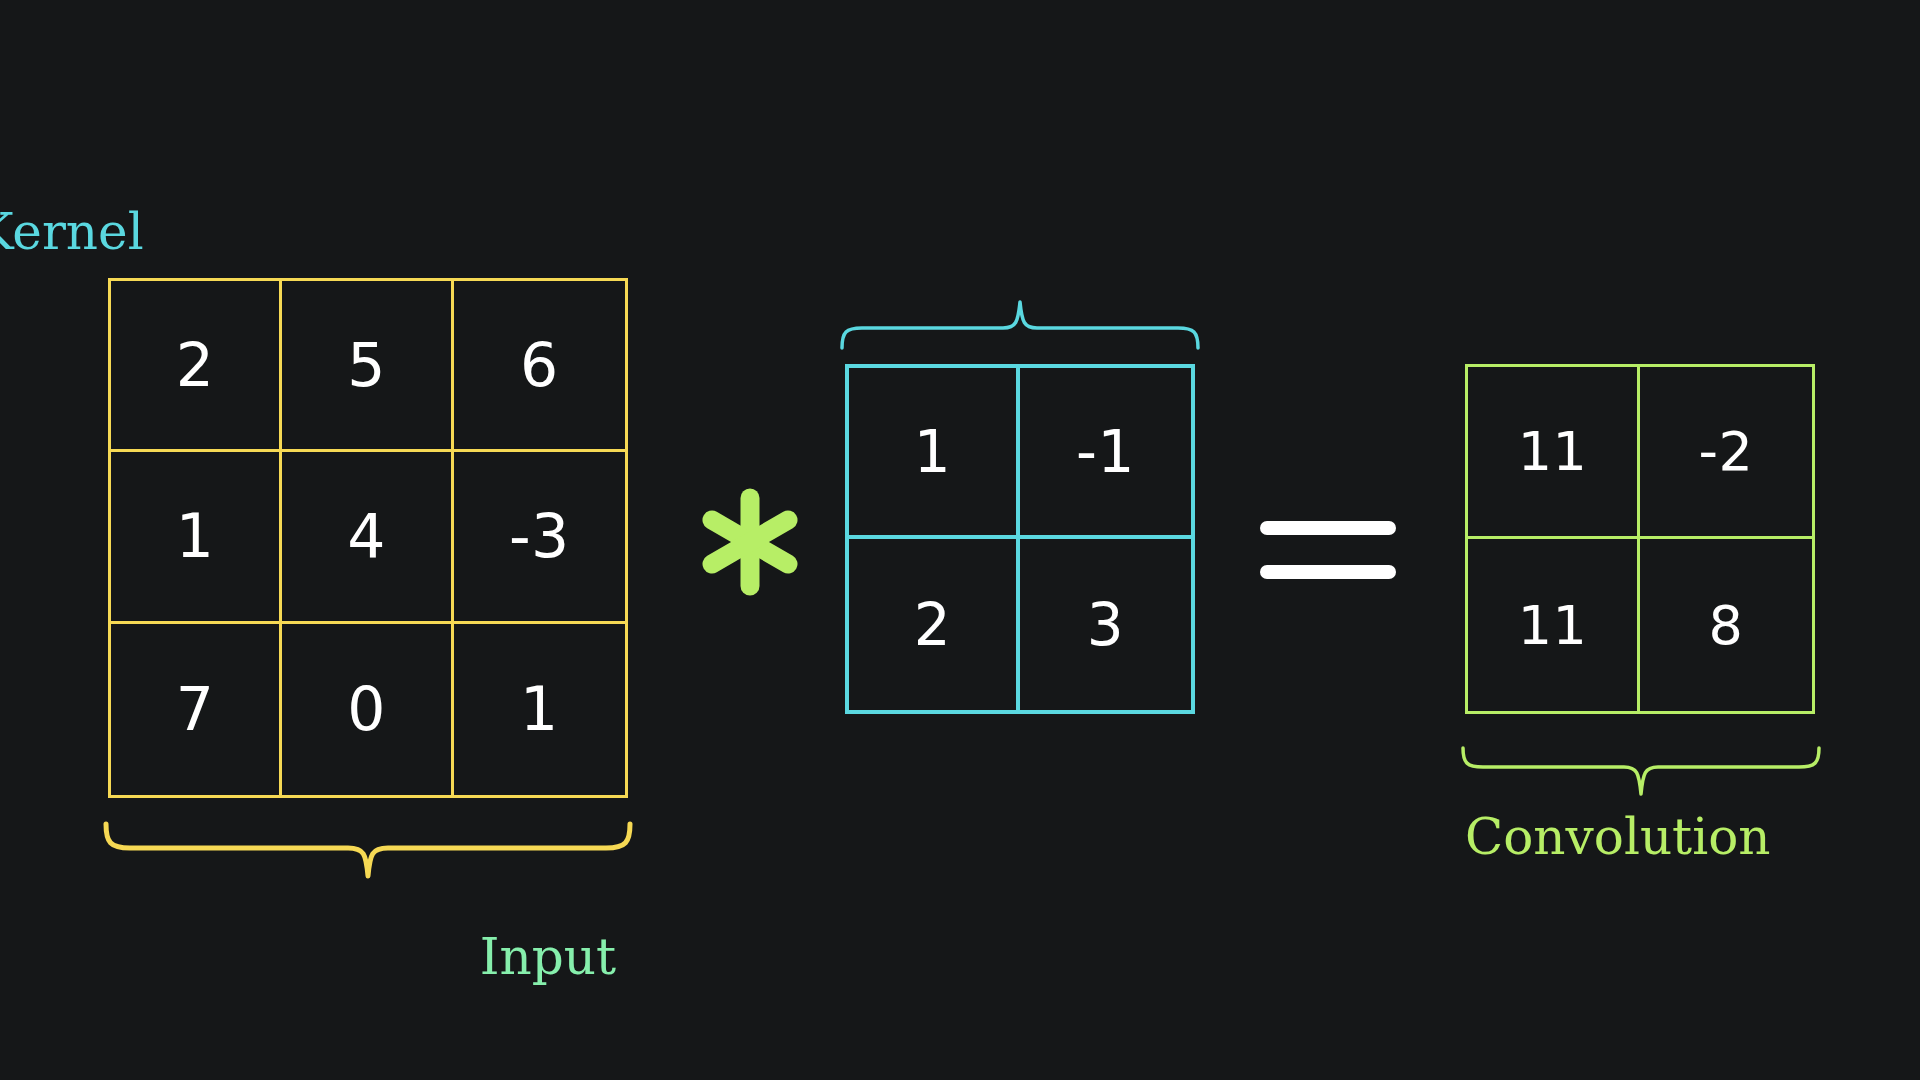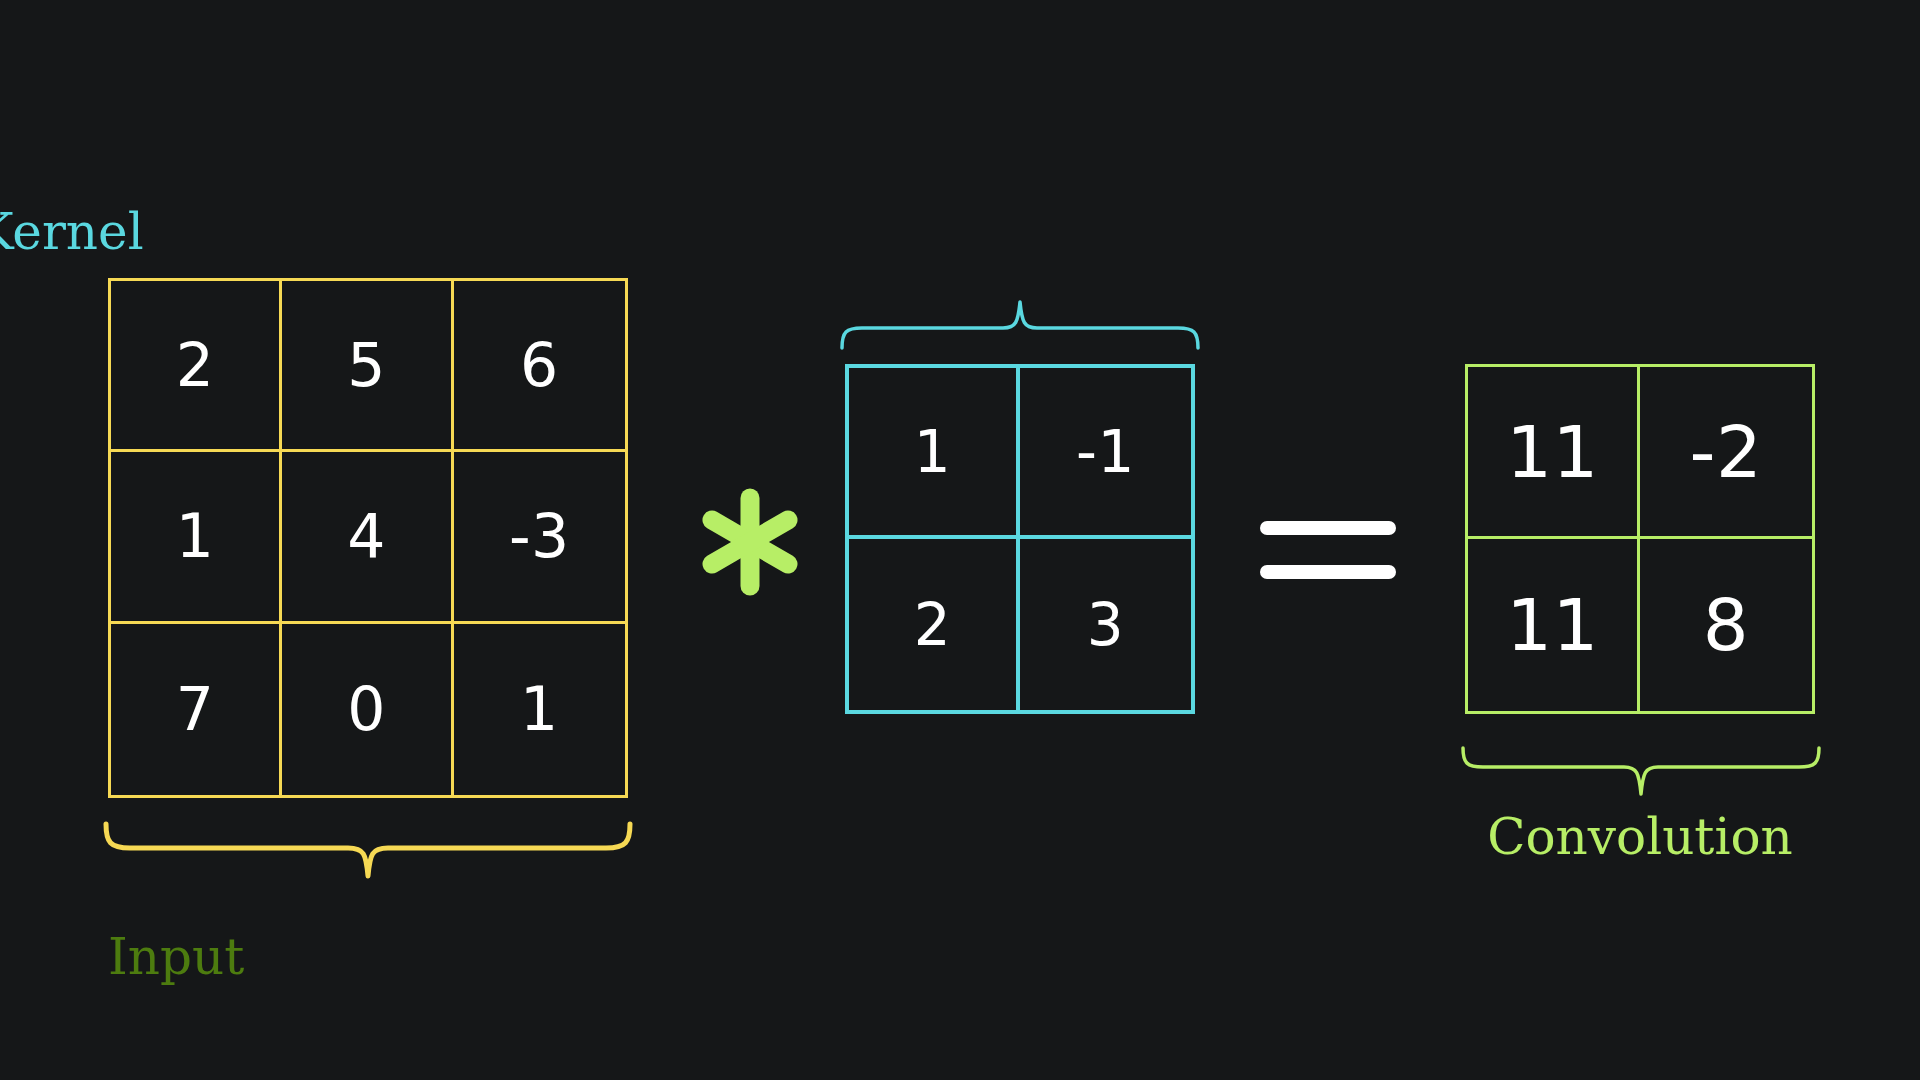--- a/index.html
+++ b/index.html
@@ -76,50 +76,50 @@
     top: 364px;
     width: 350px;
     height: 350px;
     grid-template-columns: repeat(2, 1fr);
     grid-template-rows: repeat(2, 1fr);
     border: 3px solid #b7ee66;
   }
   #output-matrix .cell {
     border-right: 3px solid #b7ee66;
     border-bottom: 3px solid #b7ee66;
-    font-size: 72px;
+    font-size: 54px;
   }
   #output-matrix .cell:nth-child(2n) { border-right: none; }
   #output-matrix .cell:nth-child(n+3) { border-bottom: none; }
 
   
   .label {
     position: absolute;
     font-family: "DejaVu Serif", "Liberation Serif", serif;
     white-space: nowrap;
   }
   #kernel-label {
     left: 0; top: 203px;
     width: 1920px;
     text-align: center;
     transform: translateX(-900px);
     font-size: 50px;
     color: #5ad8e0;
   }
   #input-label {
-    left: 108px; top: 928px;
+    left: 96px; top: 928px;
     width: 520px;
-    text-align: left;
+    text-align: right;
     font-size: 50px;
-    color: #4d7c0f;
+    color: #86efac;
   }
   #convolution-label {
     left: 1465px; top: 808px;
     width: 350px;
-    text-align: center;
+    text-align: left;
     font-size: 50px;
     color: #b7ee66;
   }
 
   
   .brace { position: absolute; }
   #kernel-brace { left: 838px; top: 296px; }
   #input-brace  { left: 100px; top: 818px; }
   #conv-brace   { left: 1458px; top: 742px; }
 

